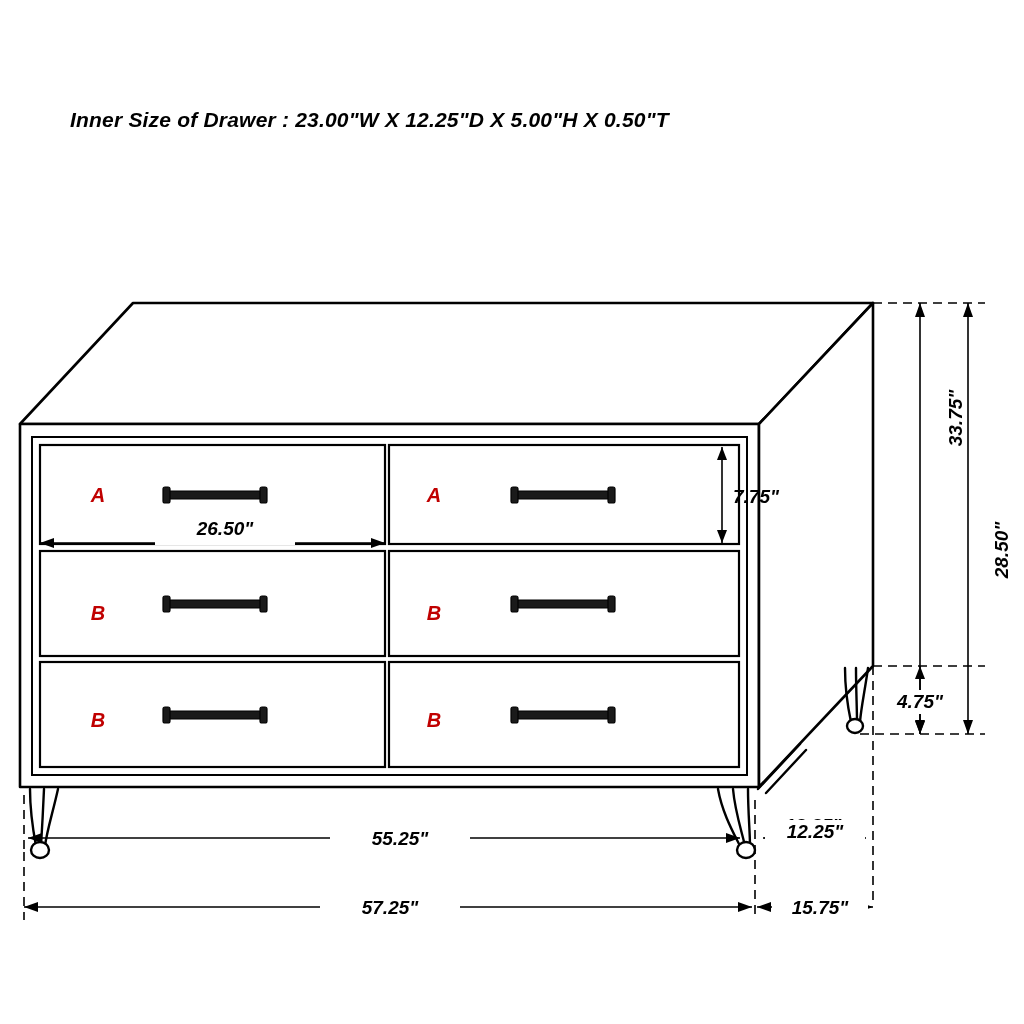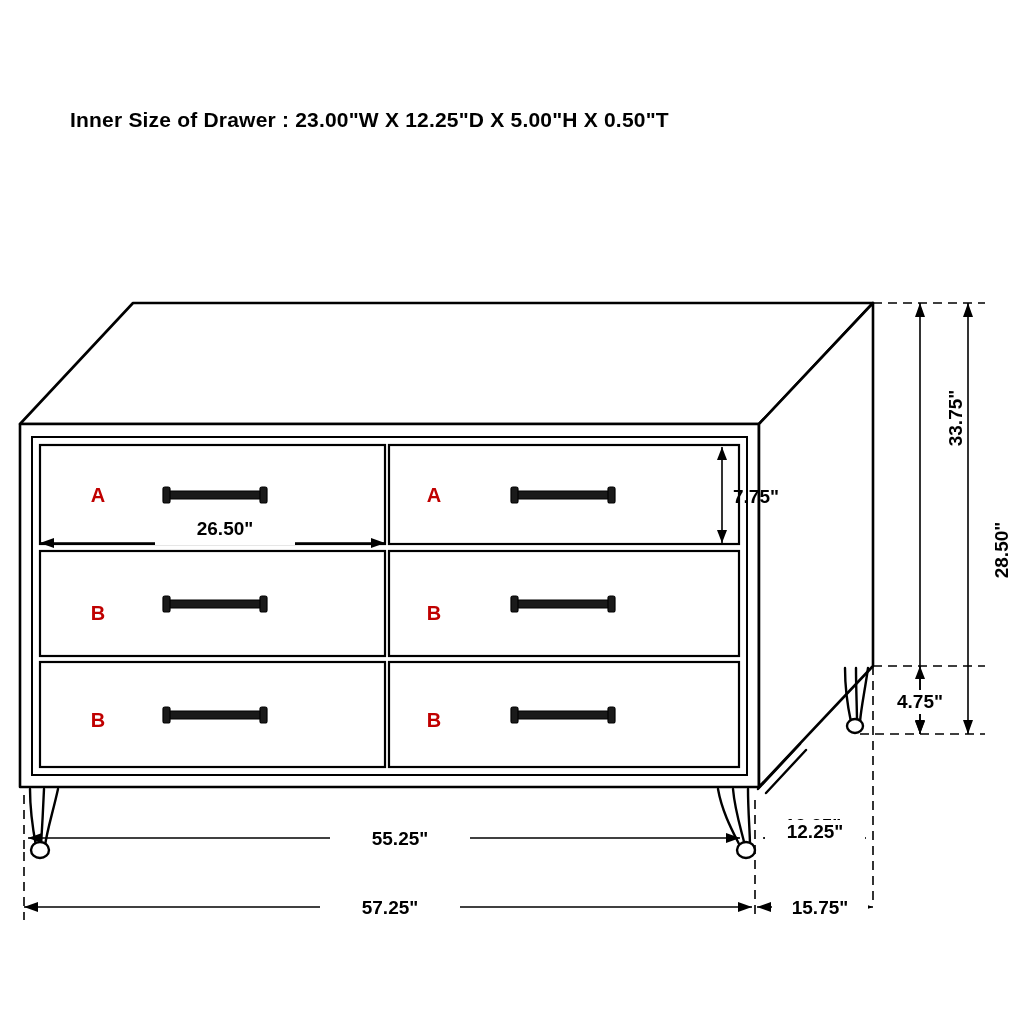--- a/index.html
+++ b/index.html
@@ -10,20 +10,21 @@
   body {
     width: 1024px;
     height: 1024px;
     font-family: "Liberation Sans", sans-serif;
     overflow: hidden;
   }
   #stage {
     position: relative;
     width: 1024px;
     height: 1024px;
+    font-style: italic;
   }
   #title {
     position: absolute;
     left: 70px;
     top: 108px;
     font-size: 21px;
     font-weight: bold;
     color: #000000;
     letter-spacing: 0.2px;
     white-space: nowrap;

